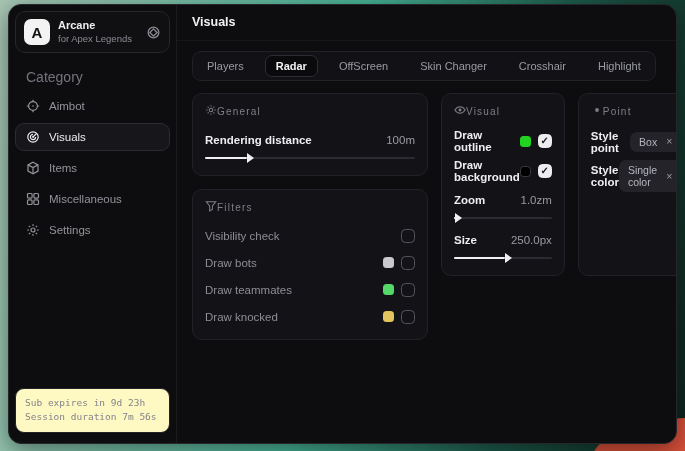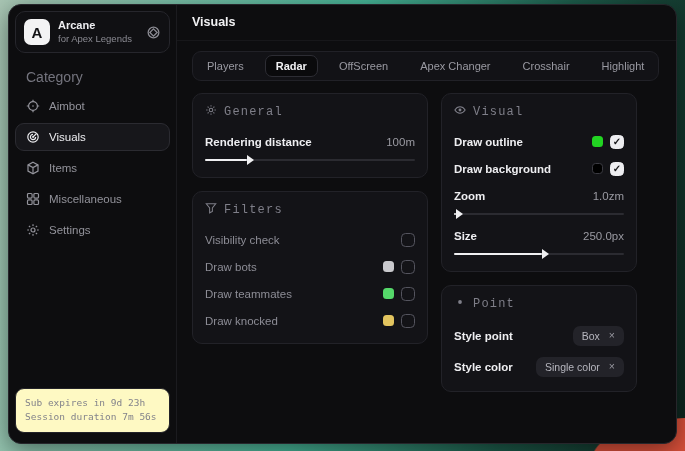--- a/index.html
+++ b/index.html
@@ -35,24 +35,24 @@
   
   .main { flex:1; display:flex; flex-direction:column; min-width:0; }
   .main-header { padding:10px 15px 11px; font-size:12.5px; font-weight:700; color:#f1f1f3; border-bottom:1px solid #17171a; }
   .tabs-row { padding:10px 15px 0; }
   .tabs { display:inline-flex; align-items:center; gap:10px; background:#121216; border:1px solid #212127; border-radius:9px; padding:3px; }
   .tab { padding:4px 10px; font-size:11px; color:#9a9aa2; border-radius:7px; border:1px solid transparent; cursor:pointer; white-space:nowrap; }
   .tab.active { background:#0a0a0c; border-color:#2d2d34; color:#f2f2f4; font-weight:600; }
 
   .columns { display:flex; gap:13px; padding:12px 15px; align-items:flex-start; }
   .col-left { width:236px; flex:none; display:flex; flex-direction:column; gap:13px; }
-  .col-right { width:196px; flex:none; display:flex; flex-direction:column; gap:13px; }
+  .col-right { width:196px; flex:none; display:flex; gap:13px; }
 
   .panel { background:#131317; border:1px solid #222228; border-radius:10px; padding:10px 12px 12px; }
-  .panel-header { display:flex; align-items:center; gap:7px; color:#7f7f89; font-family:Liberation Mono, monospace; font-size:12px; letter-spacing:1.2px; margin-bottom:11px; }
+  .panel-header { display:flex; align-items:center; color:#7f7f89; font-family:Liberation Sans, sans-serif; font-size:10px; letter-spacing:1.2px; margin-bottom:11px; }
   .panel-header svg { flex:none; }
   .row { display:flex; align-items:center; justify-content:space-between; min-height:21px; margin-top:6px; }
   .row:first-of-type { margin-top:0; }
   .row-label-muted { color:#8d8d96; font-size:11.5px; }
   .row-label-strong { color:#eeeef1; font-size:11.5px; font-weight:600; }
   .row-value { color:#9a9aa2; font-size:11.5px; }
   .controls { display:flex; align-items:center; gap:7px; }
 
   .checkbox { width:14px; height:14px; border-radius:4.5px; border:1.5px solid #54545e; cursor:pointer; flex:none; }
   .checkbox.checked { background:#ededf0; border-color:#ededf0; display:flex; align-items:center; justify-content:center; color:#131316; font-size:10px; font-weight:700; line-height:1; }
@@ -155,21 +155,21 @@
     </div>
 
     <div class="main">
       <div class="main-header">Visuals</div>
 
       <div class="tabs-row">
         <div class="tabs">
           <div class="tab">Players</div>
           <div class="tab active">Radar</div>
           <div class="tab">OffScreen</div>
-          <div class="tab">Apex Changer</div>
+          <div class="tab">Skin Changer</div>
           <div class="tab">Crosshair</div>
           <div class="tab">Highlight</div>
         </div>
       </div>
 
       <div class="columns">
 
         <div class="col-left">
 
           <div class="panel">

